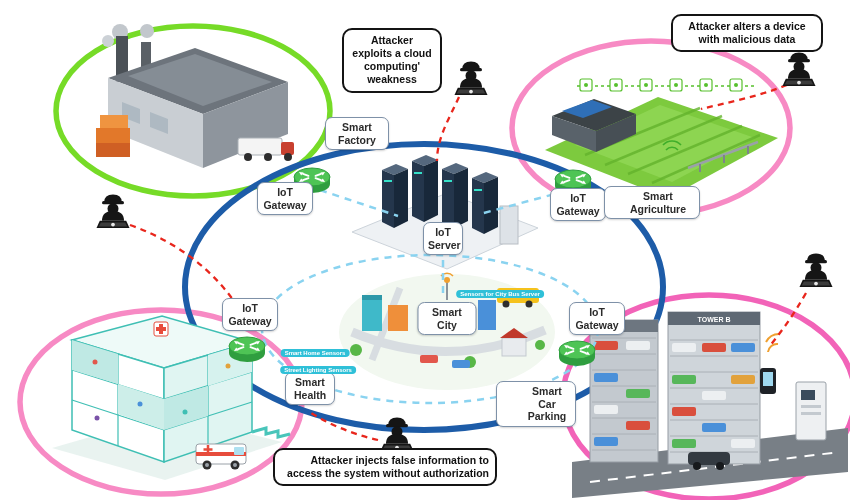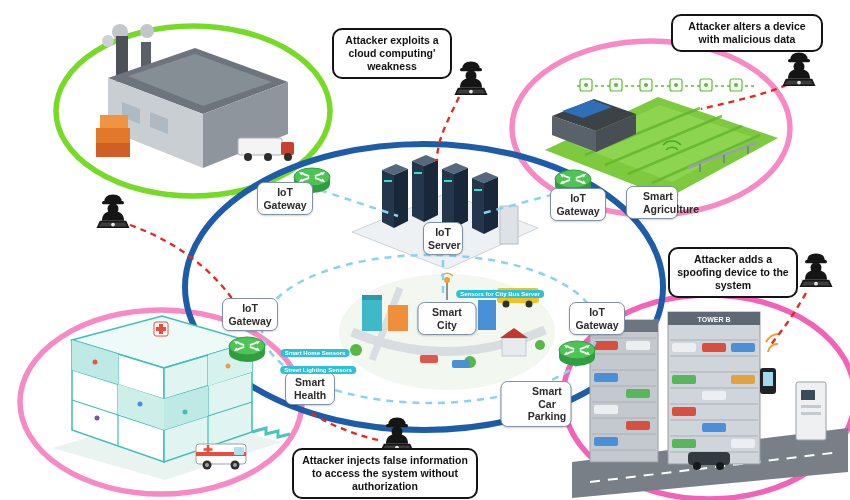--- a/index.html
+++ b/index.html
@@ -302,32 +302,32 @@
   <use href="#gateway-sym" transform="translate(247,346)"></use>
   <use href="#gateway-sym" transform="translate(577,350)"></use>
 
   <use href="#attacker-sym" transform="translate(471,79) scale(1.1)"></use>
   <use href="#attacker-sym" transform="translate(799,70) scale(1.1)"></use>
   <use href="#attacker-sym" transform="translate(113,212) scale(1.1)"></use>
   <use href="#attacker-sym" transform="translate(816,271) scale(1.1)"></use>
   <use href="#attacker-sym" transform="translate(397,435) scale(1.1)"></use>
 </svg>
 
+<div class="node" style="left:357px; top:117px; width:64px;">Smart Factory</div>
 <div class="node" style="left:285px; top:182px; width:56px;">IoT Gateway</div>
 <div class="node" style="left:443px; top:222px; width:40px;">IoT Server</div>
 <div class="node" style="left:578px; top:188px; width:56px;">IoT Gateway</div>
-<div class="node" style="left:652px; top:186px; width:52px;padding-left:16px;">Smart Agriculture</div>
+<div class="node" style="left:652px; top:186px; width:96px;padding-left:16px;">Smart Agriculture</div>
 <div class="node" style="left:250px; top:298px; width:56px;">IoT Gateway</div>
 <div class="node" style="left:447px; top:302px; width:59px;">Smart City</div>
 <div class="node" style="left:597px; top:302px; width:56px;">IoT Gateway</div>
 <div class="node" style="left:310px; top:372px; width:50px;">Smart Health</div>
-<div class="node" style="left:536px; top:381px; width:71px;padding-left:26px;">Smart Car Parking</div>
-
-<div class="callout" style="left:392px; top:20px; width:120px;">Attacker exploits a cloud computing' weakness</div>
+<div class="node" style="left:536px; top:381px; width:80px;padding-left:26px;">Smart Car Parking</div>
+
+<div class="callout" style="left:392px; top:20px; width:100px;">Attacker exploits a cloud computing' weakness</div>
 <div class="callout" style="left:747px; top:6px; width:152px;">Attacker alters a device with malicious data</div>
-<div class="callout" style="left:733px; top:239px; width:130px;">Attacker adds a spoofing device to the system</div>
-<div class="callout" style="left:385px; top:440px; width:186px;">Attacker injects false information to access the system without authorization</div>
+<div class="callout" style="left:385px; top:440px; width:224px;text-align:right;">Attacker injects false information to access the system without authorization</div>
 
 <div class="chip" style="left:500px; top:290px;">Sensors for City Bus Server</div>
 <div class="chip" style="left:315px; top:349px;">Smart Home Sensors</div>
 <div class="chip" style="left:318px; top:366px;">Street Lighting Sensors</div>
 
 </div>
 
 </body></html>

